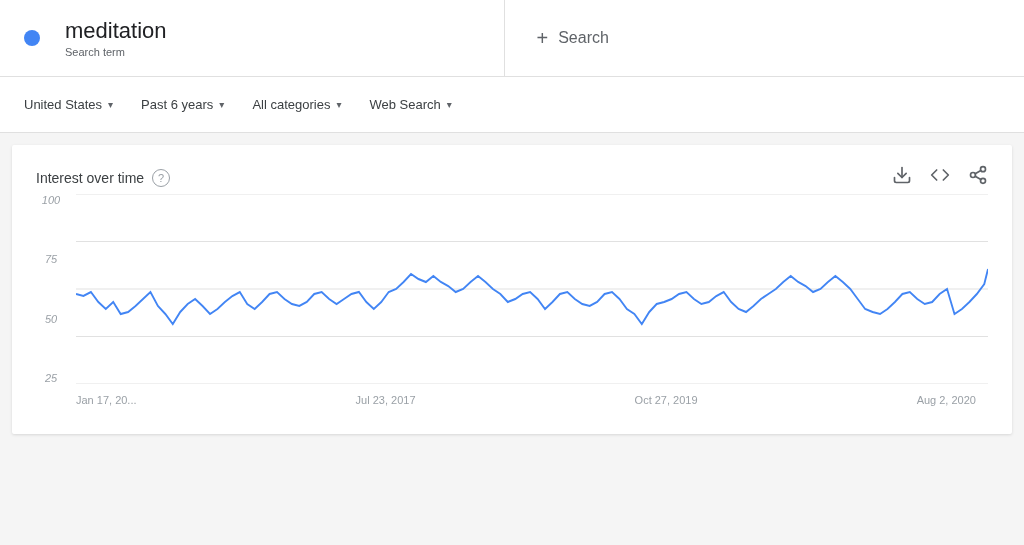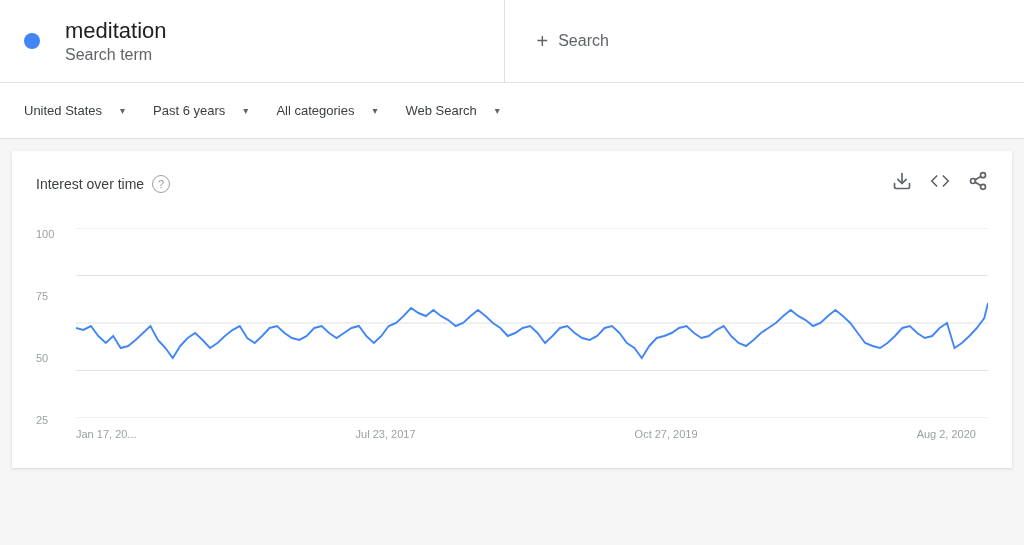--- a/index.html
+++ b/index.html
@@ -28,21 +28,21 @@
       flex-shrink: 0;
     }
 
     .search-term-text .term {
       font-size: 22px;
       font-weight: 400;
       color: #202124;
     }
 
     .search-term-text .sub {
-      font-size: 16px;
+      font-size: 11px;
       color: #5f6368;
       margin-top: 2px;
     }
 
     .compare-box {
       flex: 1;
       display: flex;
       align-items: center;
       padding: 18px 32px;
       gap: 10px;
@@ -62,21 +62,21 @@
       background: #fff;
       padding: 0 12px;
       border-bottom: 1px solid #e0e0e0;
       gap: 4px;
       min-height: 56px;
     }
 
     .filter-btn {
       display: flex;
       align-items: center;
-      gap: 18px;
+      gap: 6px;
       padding: 8px 12px;
       border: none;
       background: transparent;
       cursor: pointer;
       font-size: 13px;
       color: #3c4043;
       border-radius: 4px;
     }
 
     .filter-btn .chevron {
@@ -89,21 +89,21 @@
       margin: 12px;
       border-radius: 2px;
       box-shadow: 0 1px 3px rgba(0,0,0,0.12);
       padding: 20px 24px;
     }
 
     .chart-header {
       display: flex;
       align-items: center;
       justify-content: space-between;
-      margin-bottom: 32px;
+      margin-bottom: 4px;
     }
 
     .chart-title-group {
       display: flex;
       align-items: center;
       gap: 8px;
     }
 
     .chart-title {
       font-size: 14px;
@@ -139,27 +139,28 @@
     .chart-area {
       position: relative;
       height: 220px;
       width: 100%;
     }
 
     .y-axis-labels {
       position: absolute;
       left: 0;
       top: 0;
-      bottom: 22px;
+      bottom: 30px;
       width: 36px;
       display: flex;
       flex-direction: column;
       justify-content: space-between;
-      align-items: flex-start;
+      align-items: center;
       padding-right: 6px;
+      font-style: italic;
     }
 
     .y-label {
       font-size: 11px;
       color: #9aa0a6;
     }
 
     .chart-inner {
       position: absolute;
       left: 40px;

